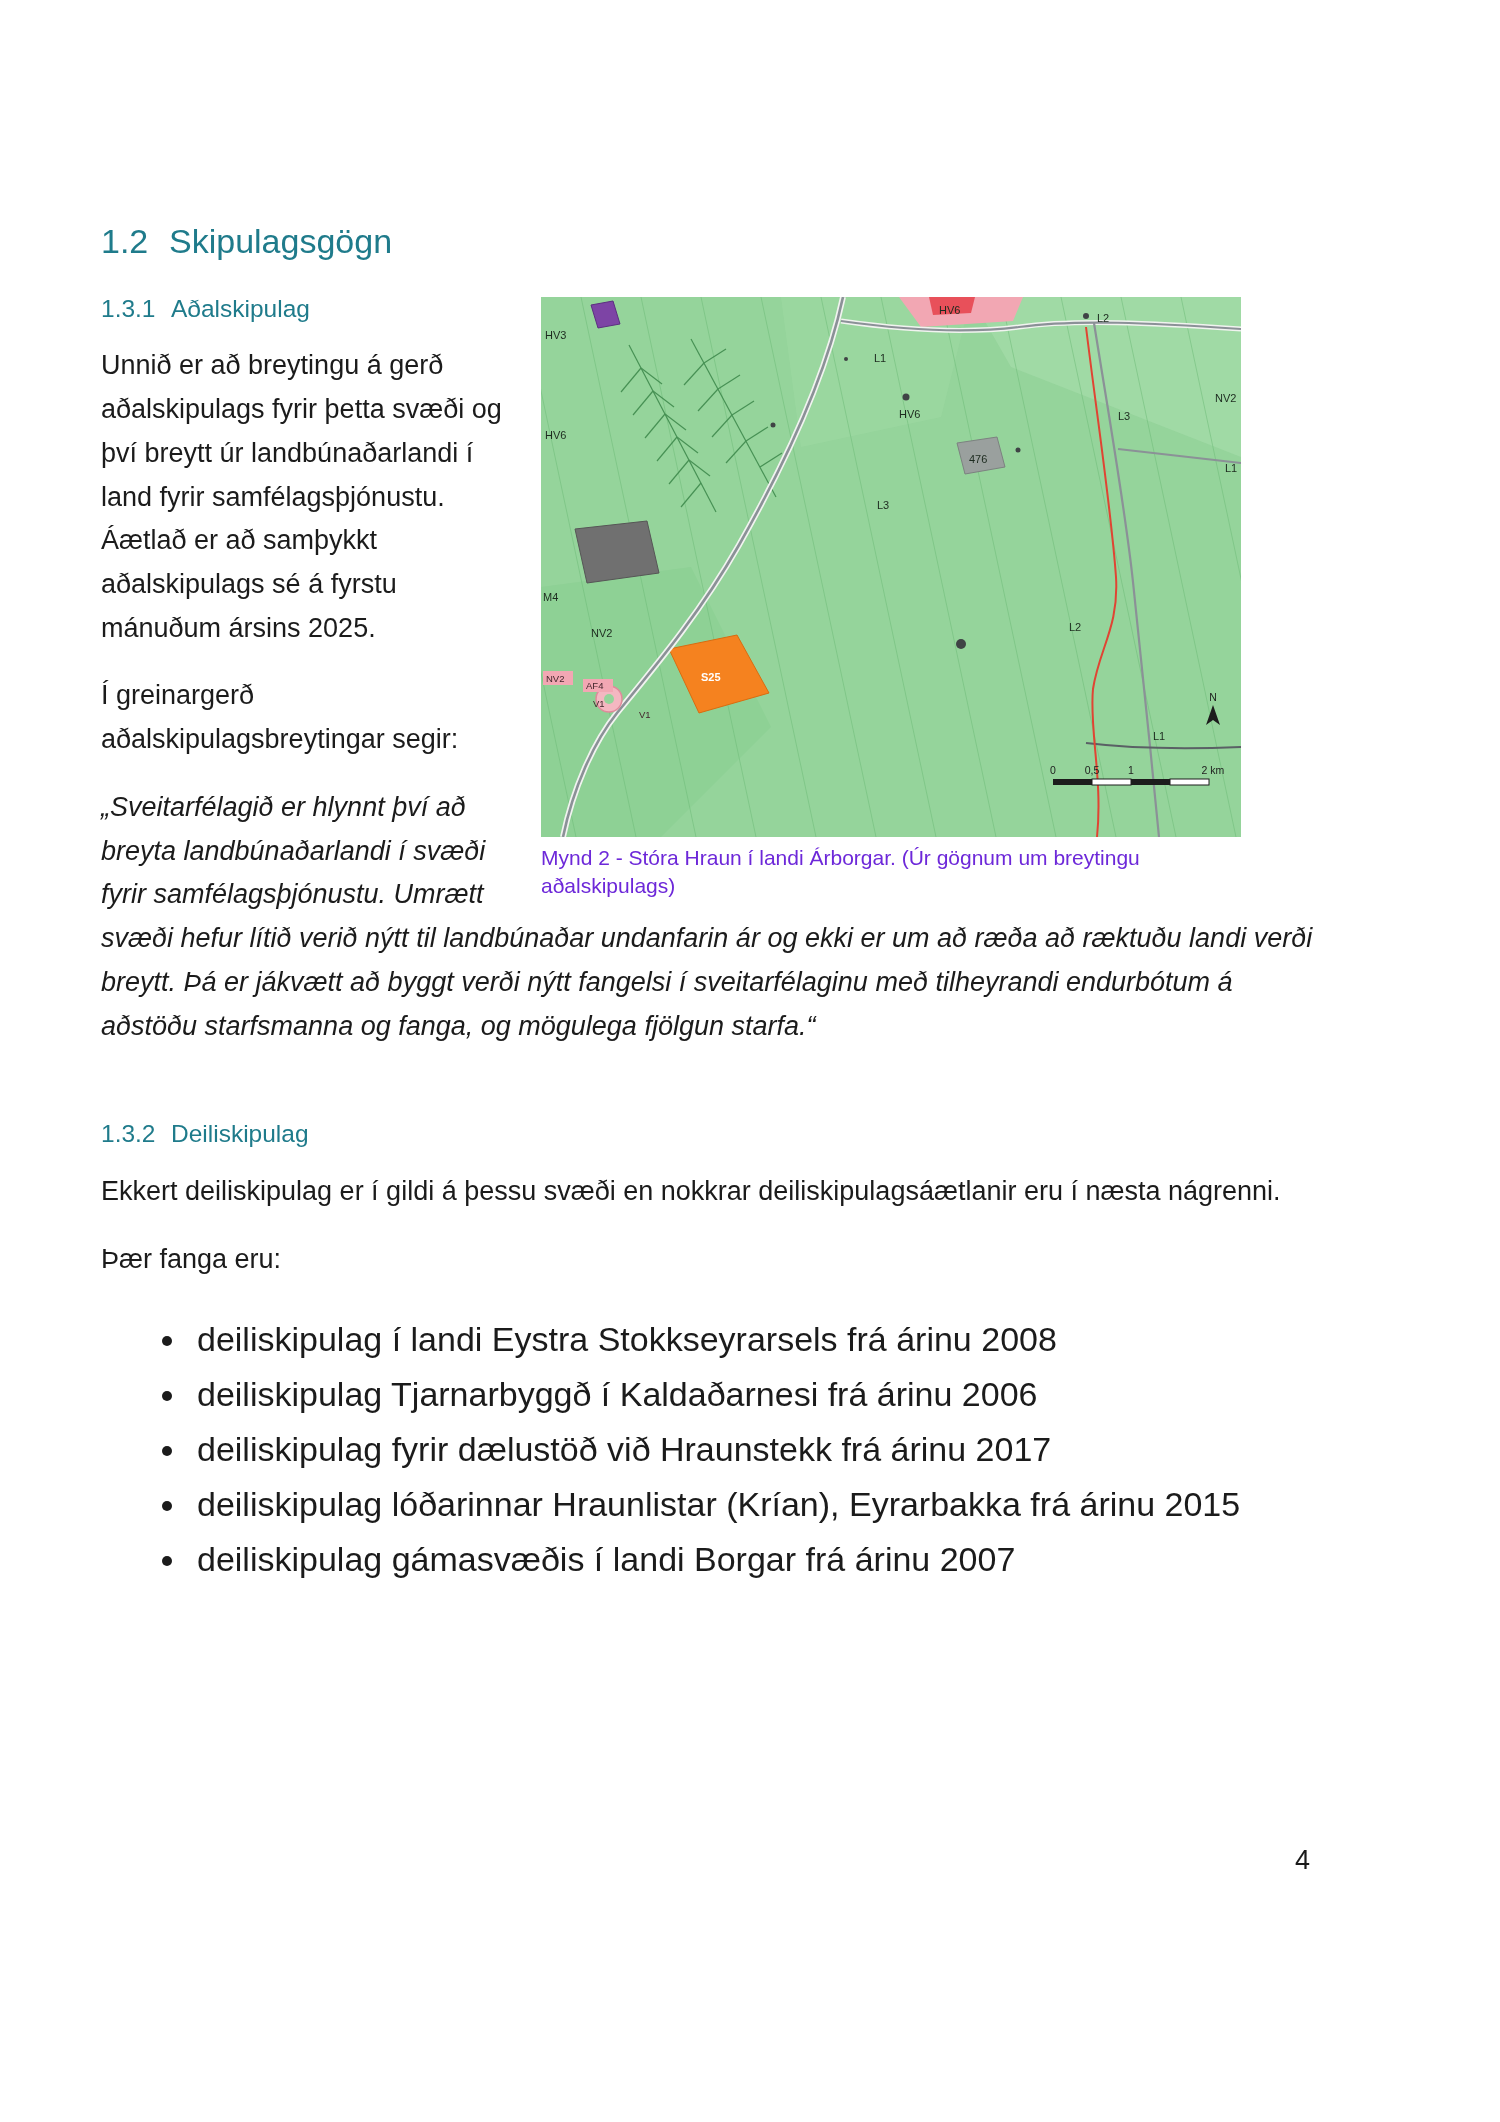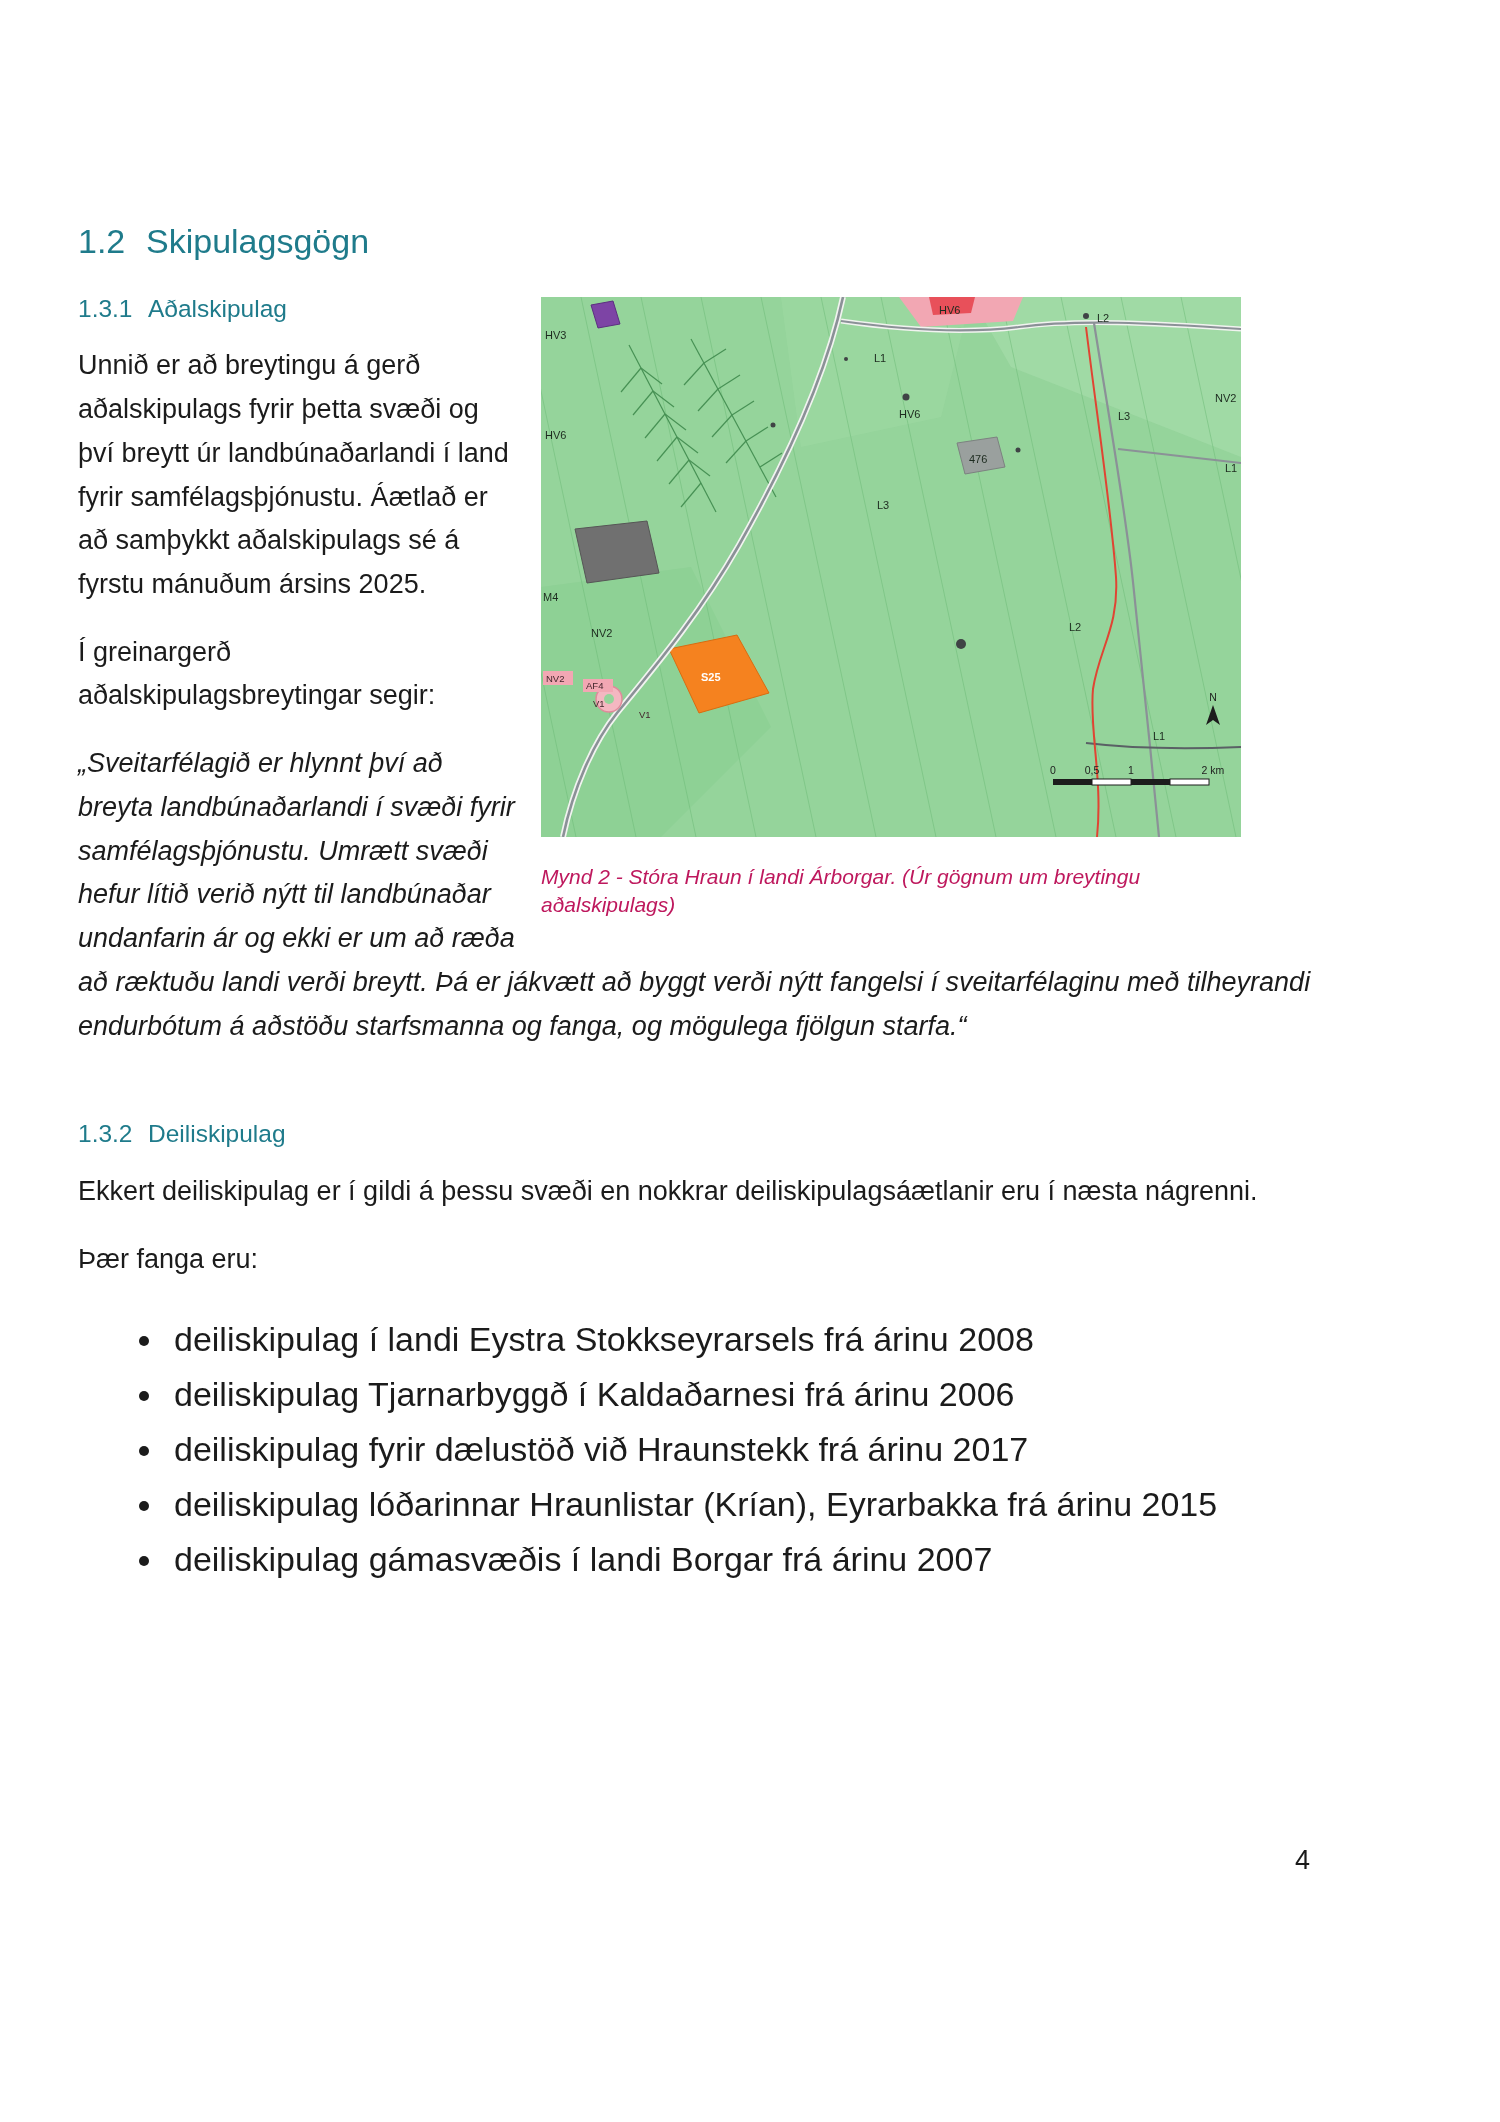--- a/index.html
+++ b/index.html
@@ -2,21 +2,21 @@
 <html><head>
 <meta charset="utf-8">
 <style>
   * { margin:0; padding:0; box-sizing:border-box; }
   html, body { background:#ffffff; }
   body {
     width:1500px; height:2122px; position:relative; overflow:hidden;
     font-family:"Liberation Sans", sans-serif;
     color:#1b1b1b;
   }
-  .page { padding:212px 175px 0 78px; position:relative; }
+  .page { padding:212px 175px 0 101px; position:relative; }
 
   h2 {
     color:#1f7b8b; font-size:34px; font-weight:400; line-height:1.25;
     margin:8px 0 30px 0;
   }
   h2 .hnum { display:inline-block; min-width:68px; }
   h3 {
     color:#1f7b8b; font-size:24.5px; font-weight:400; line-height:1.3;
     margin:26px 0 20px 0;
   }
@@ -26,22 +26,22 @@
     font-size:27px; line-height:1.62; margin:0 0 24px 0;
   }
   p.quote { font-style:italic; }
 
   section.s131 { overflow:visible; }
   figure.map-figure {
     float:right; width:784px; margin:4px 0 16px 26px;
   }
   figure.map-figure svg { display:block; }
   figcaption {
-    font-size:21px; font-style:italic; color:#be185d;
-    line-height:1.35; margin-top:26px; max-width:640px;
+    font-size:21px; color:#6d28d9;
+    line-height:1.35; margin-top:7px; max-width:640px;
   }
 
   section.s132 { clear:both; padding-top:20px; }
 
   ul.bullets { margin:30px 0 0 0; padding-left:88px; }
   ul.bullets li {
     font-size:34px; line-height:1.62; padding-left:8px;
   }
 
   .page-number {

